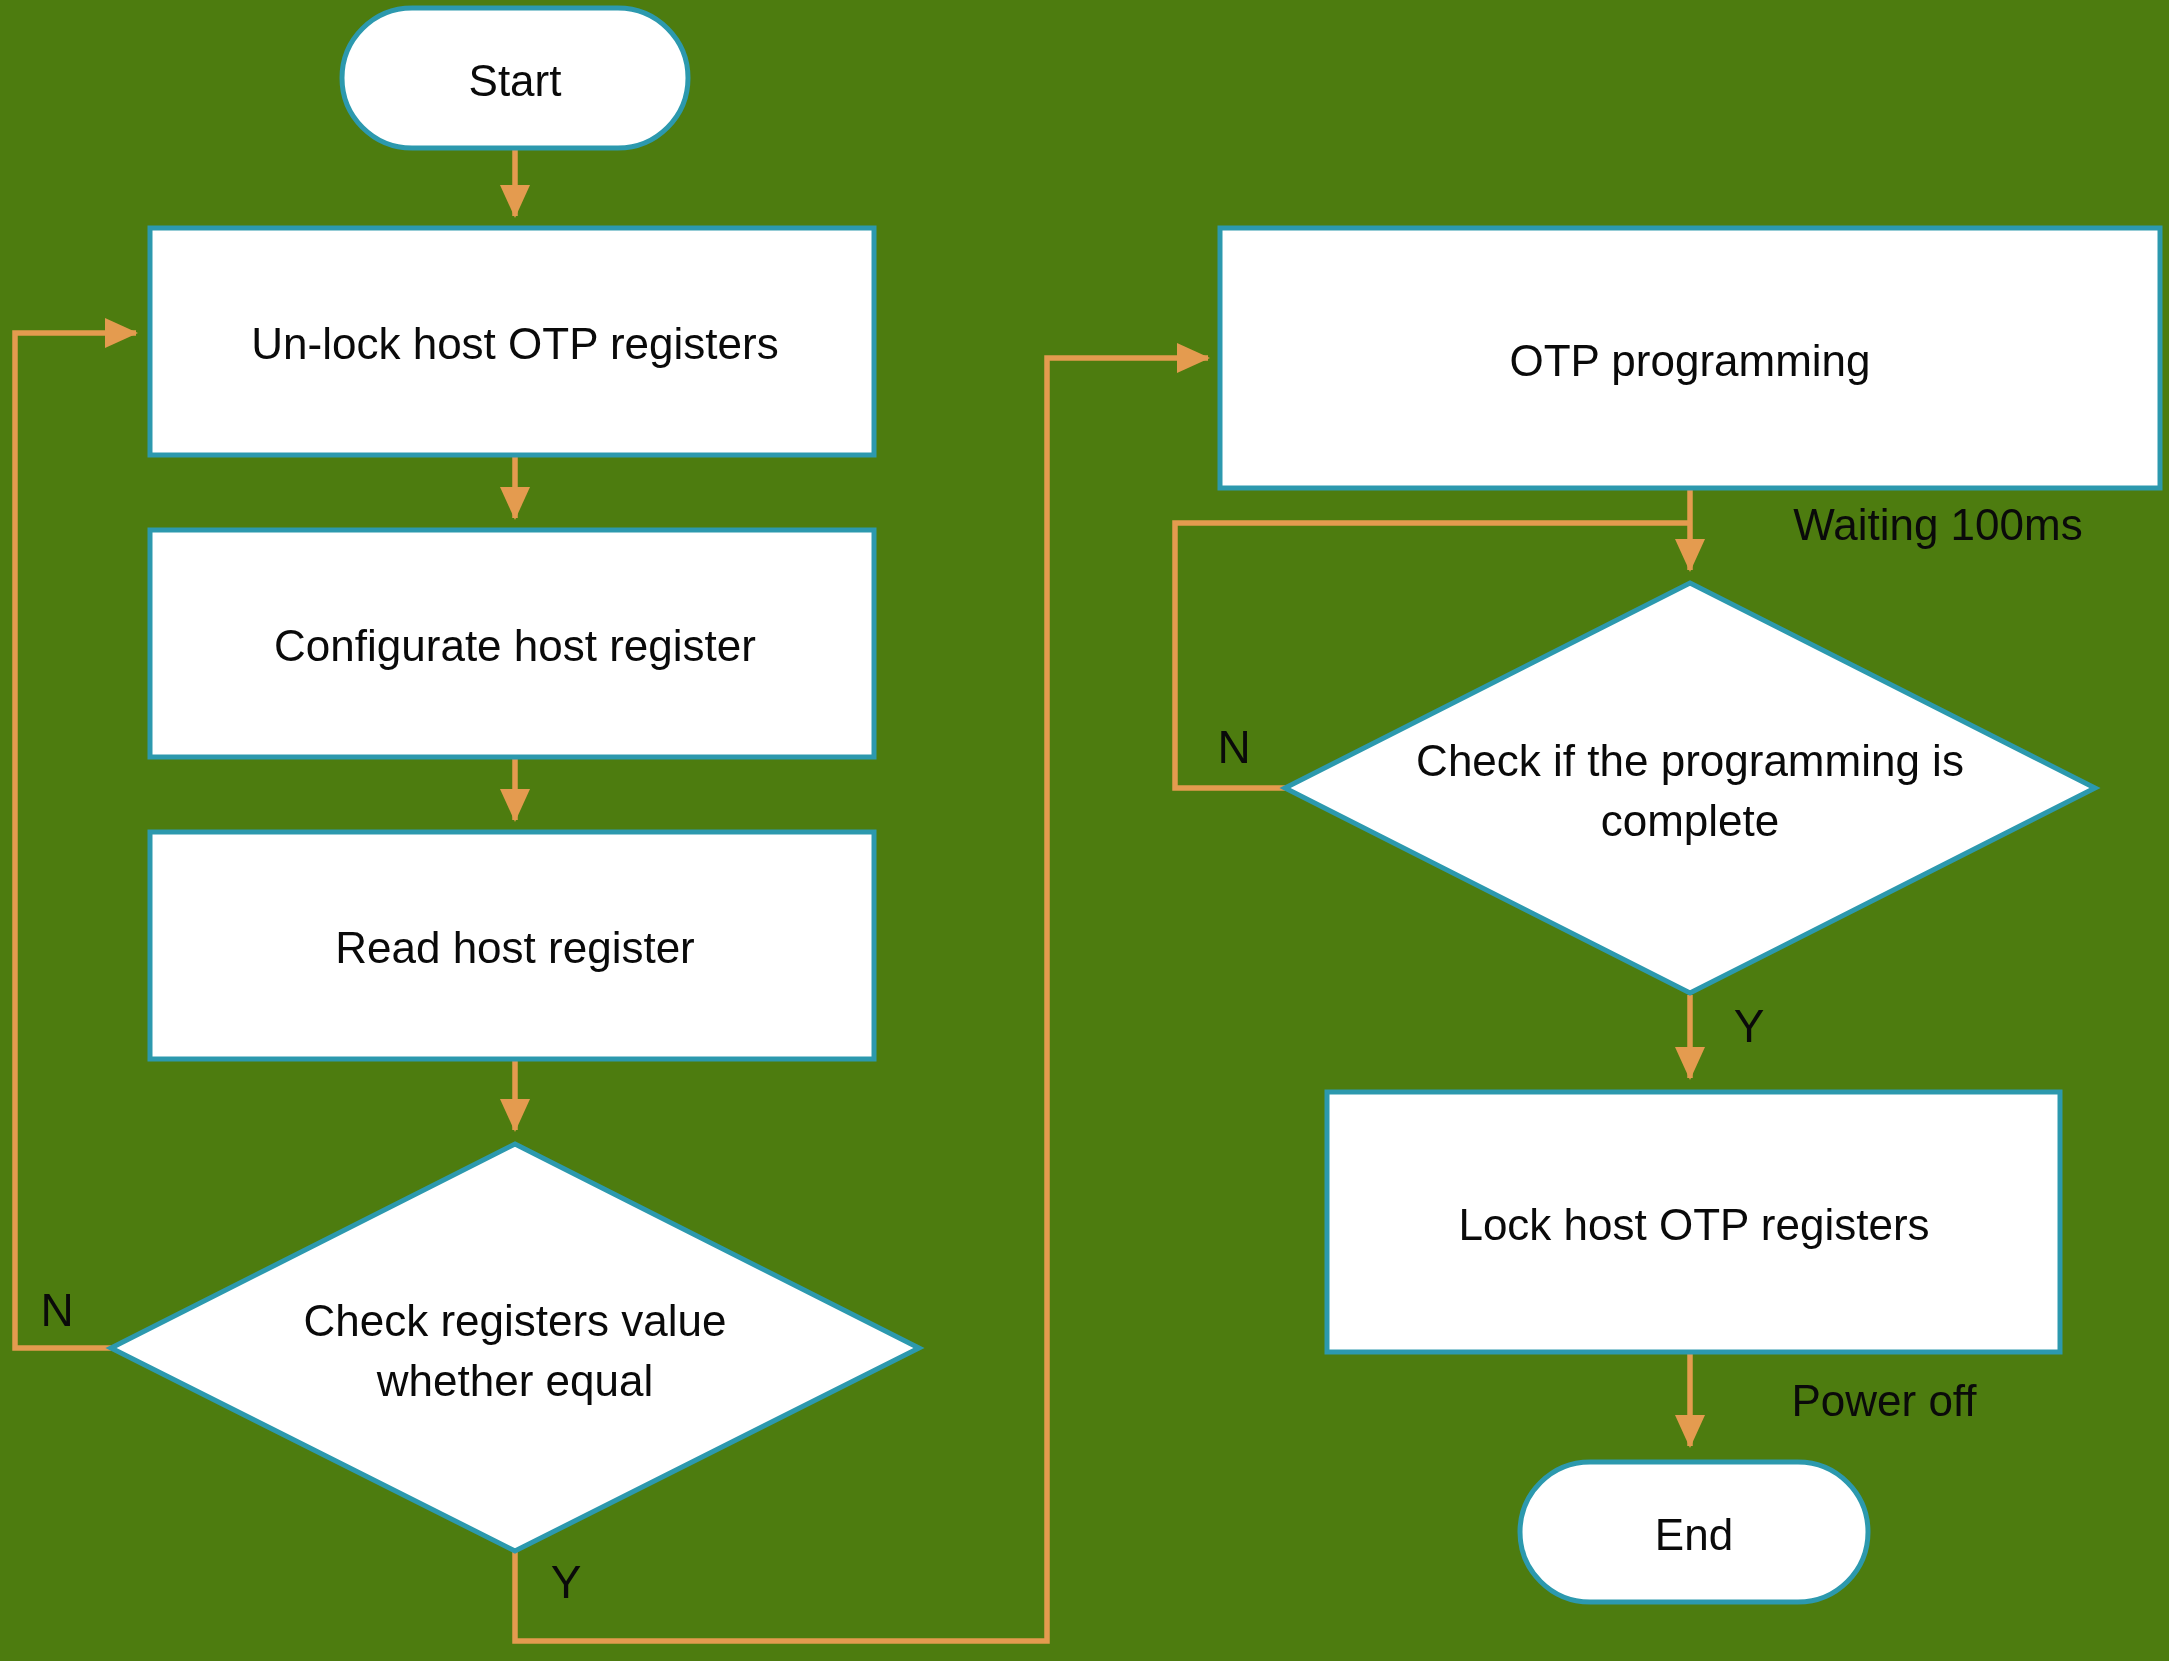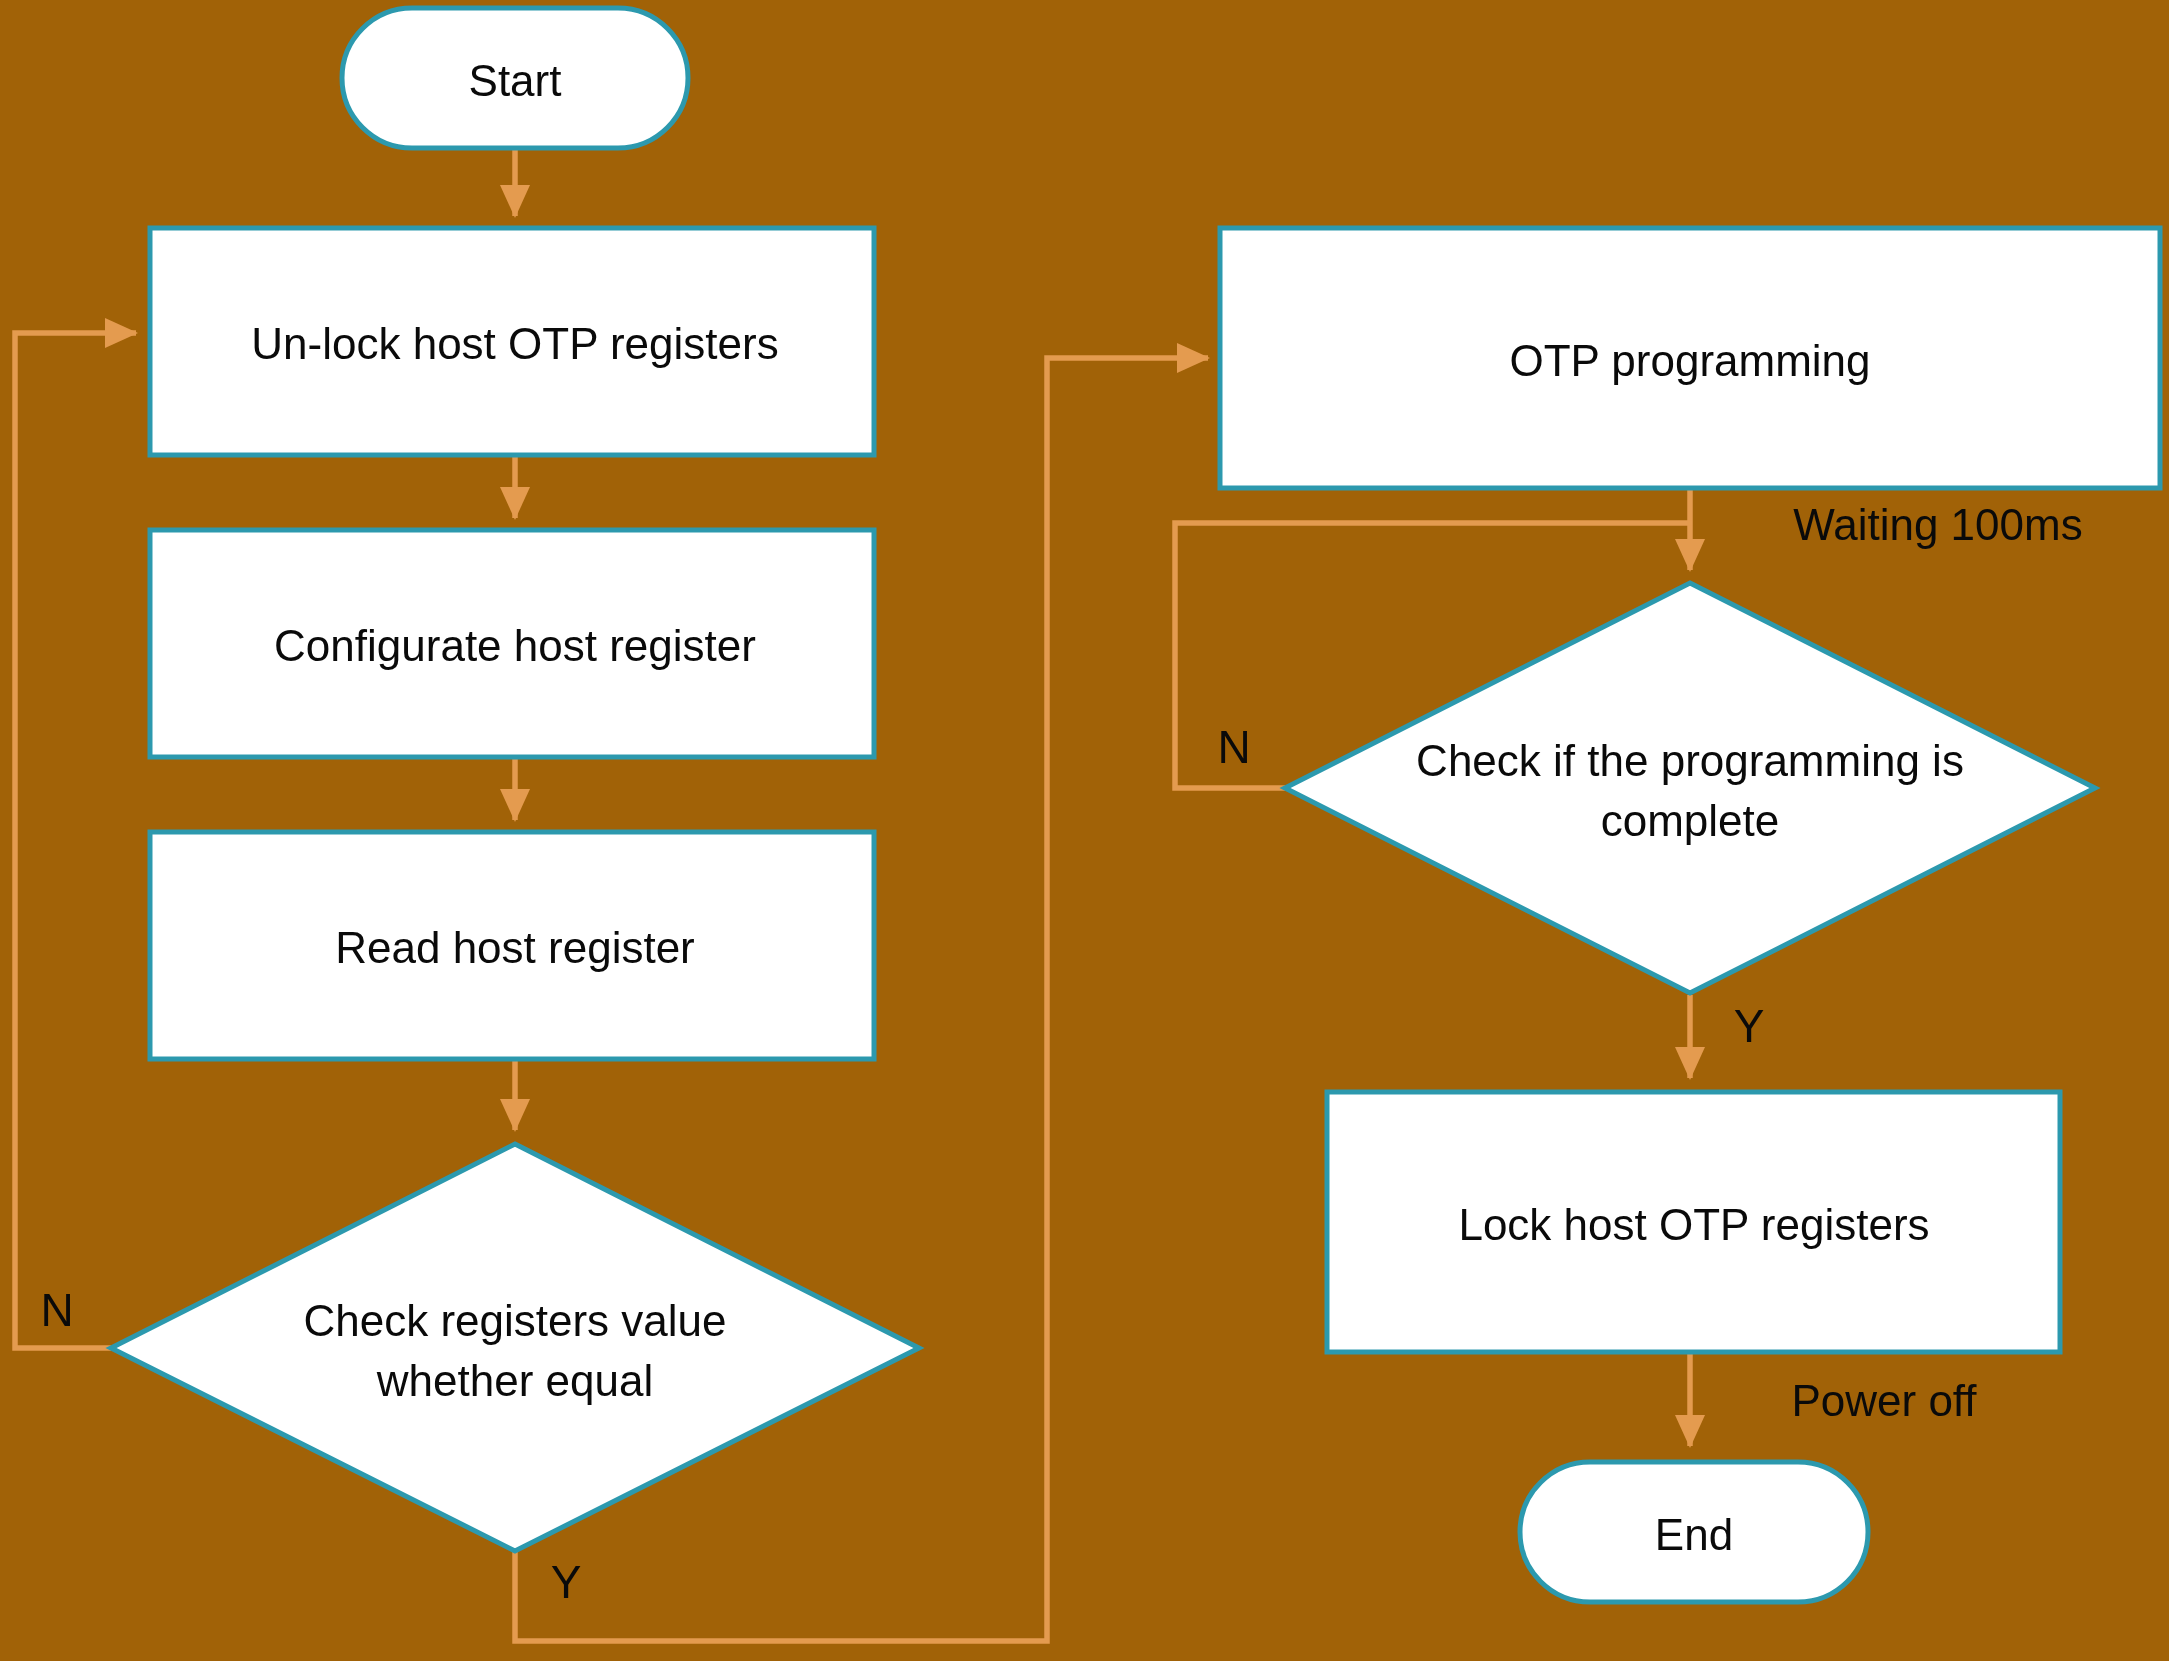--- a/index.html
+++ b/index.html
@@ -5,21 +5,21 @@
   html, body {
     margin: 0;
     padding: 0;
     background: #ffffff;
     font-family: "Liberation Sans", sans-serif;
   }
   .canvas {
     position: relative;
     width: 2169px;
     height: 1661px;
-    background: #a16207;
+    background: #4d7c0f;
     overflow: hidden;
   }
   svg { display: block; }
   .shape {
     fill: #ffffff;
     stroke: #2C99AE;
     stroke-width: 5px;
   }
   .connector {
     fill: none;

